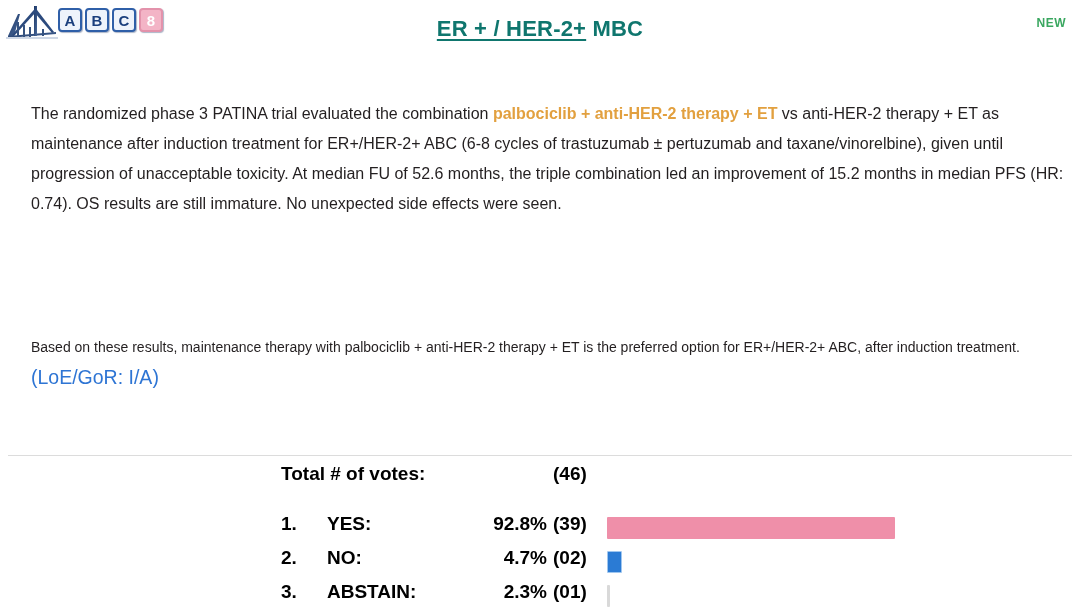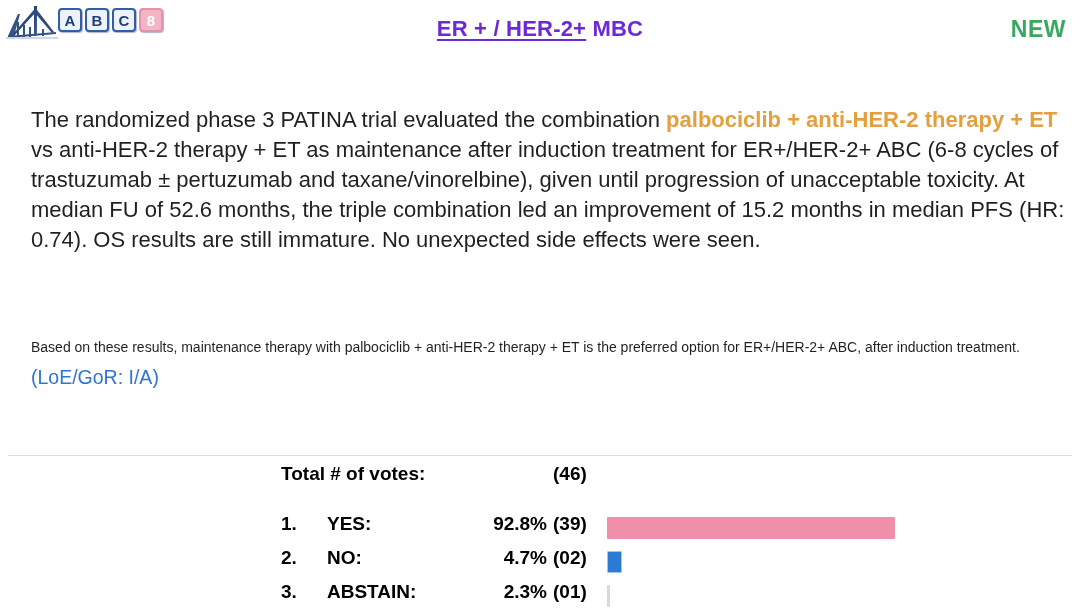--- a/index.html
+++ b/index.html
@@ -65,43 +65,43 @@
     color: #ffffff;
   }
 
   #page-title {
     position: absolute;
     left: 0; top: 16px;
     width: 1080px;
     text-align: center;
     font-size: 22px;
     font-weight: bold;
-    color: #6d28d9;
+    color: #0f766e;
     letter-spacing: .2px;
   }
   #page-title .underlined {
     text-decoration: underline;
     text-underline-offset: 3px;
   }
 
   #new-badge {
     position: absolute;
     right: 14px; top: 16px;
-    font-size: 23px;
+    font-size: 12px;
     font-weight: bold;
     color: #3aa760;
     letter-spacing: .5px;
   }
 
   
   #intro-paragraph {
     position: absolute;
     left: 31px; top: 83px;
     width: 1042px;
-    font-size: 22px;
+    font-size: 16px;
     line-height: 30px;
     color: #231f20;
   }
   .hl-orange {
     color: #e2a03f;
     font-weight: bold;
   }
 
   #conclusion-block {
     position: absolute;

